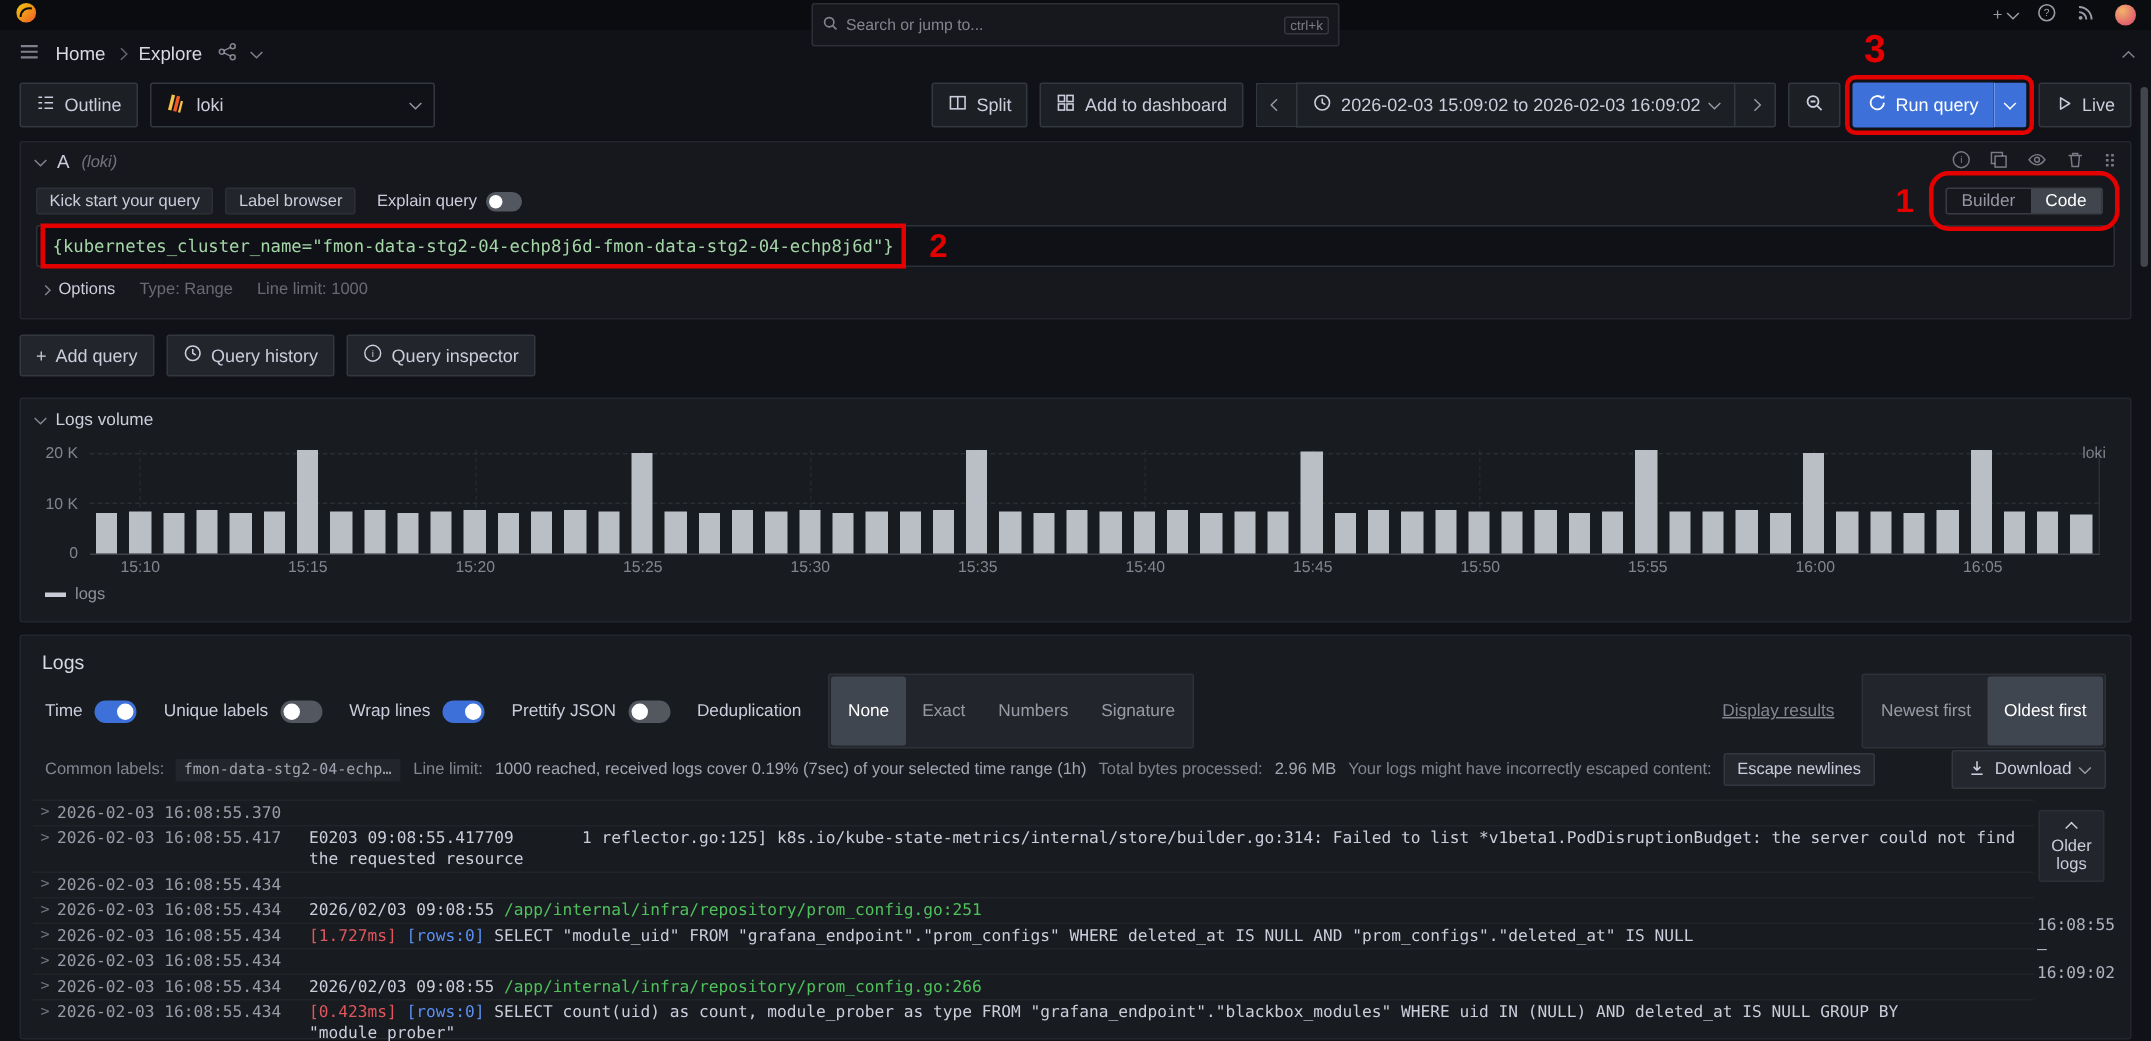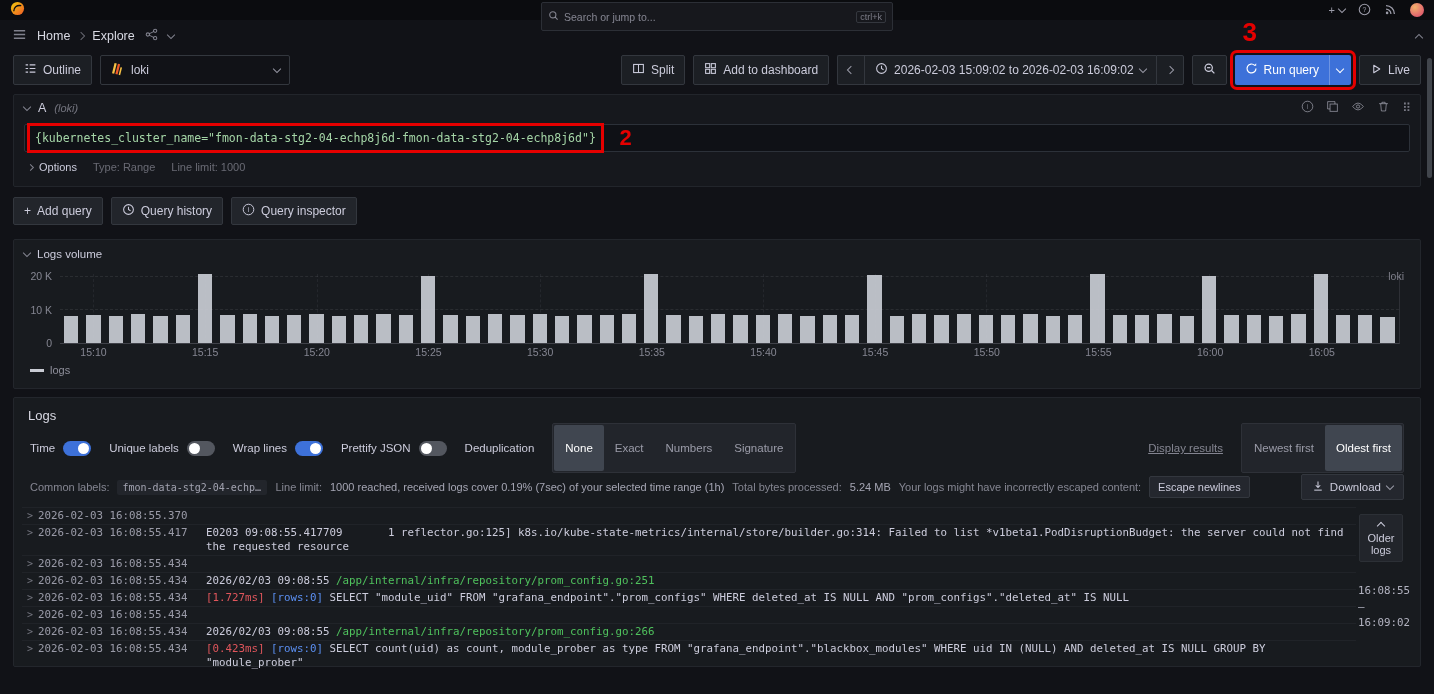--- a/index.html
+++ b/index.html
@@ -337,20 +337,35 @@
               <circle cx="8" cy="8" r="2" fill="none" stroke="currentColor" stroke-width="1.2"></circle>
             </svg>
         </span>
         <span class="svgi">
           <svg width="13" height="13" viewBox="0 0 16 16">
               <path d="M2.5 4.5h11M6 4.5V2.8h4v1.7M4.5 4.5l.9 9h5.2l.9-9" fill="none" stroke="currentColor" stroke-width="1.2"></path>
             </svg>
         </span>
         <span class="grip">⠿</span>
       </span>
+    </div>
+    <div class="qtabs">
+      <span class="qtab">Kick start your query</span>
+      <span class="qtab">Label browser</span>
+      <span class="explain">
+        <span>Explain query</span>
+        <span class="switch" style="width:24px;height:13px;">
+            <i style="width:9px;height:9px;"></i>
+          </span>
+      </span>
+      <div class="mode-toggle redbox-mode">
+        <span class="anno-num num1">1</span>
+        <span class="mode-opt">Builder</span>
+        <span class="mode-opt sel">Code</span>
+      </div>
     </div>
     <div class="query-input">
       <span class="query-text-wrap redbox-query">
         <span class="anno-num num2">2</span>
         <span class="query-text">{kubernetes_cluster_name="fmon-data-stg2-04-echp8j6d-fmon-data-stg2-04-echp8j6d"}</span>
       </span>
     </div>
     <div class="qoptions">
       <span class="lbl">
         <i class="chev right dim" style="width:5px;height:5px;"></i>
@@ -541,21 +556,21 @@
           <button class="radio sel">Oldest first</button>
         </div>
     </div>
 
     <div class="lmeta">
       <span>Common labels:</span>
       <span class="meta-badge">fmon-data-stg2-04-echp8j6d-fmon…</span>
       <span>Line limit:</span>
       <span class="meta-val">1000 reached, received logs cover 0.19% (7sec) of your selected time range (1h)</span>
       <span>Total bytes processed:</span>
-      <span class="meta-val">5.24 MB</span>
+      <span class="meta-val">2.96 MB</span>
       <span>Your logs might have incorrectly escaped content:</span>
       <button class="btn tiny">Escape newlines</button>
       <span class="spacer"></span>
       <button class="btn small">
         <span class="svgi">
           <svg width="12" height="12" viewBox="0 0 16 16">
               <path d="M8 2v7.5M5 7l3 3 3-3" fill="none" stroke="currentColor" stroke-width="1.4"></path>
               <path d="M3 13.5h10" stroke="currentColor" stroke-width="1.4"></path>
             </svg>
         </span>

